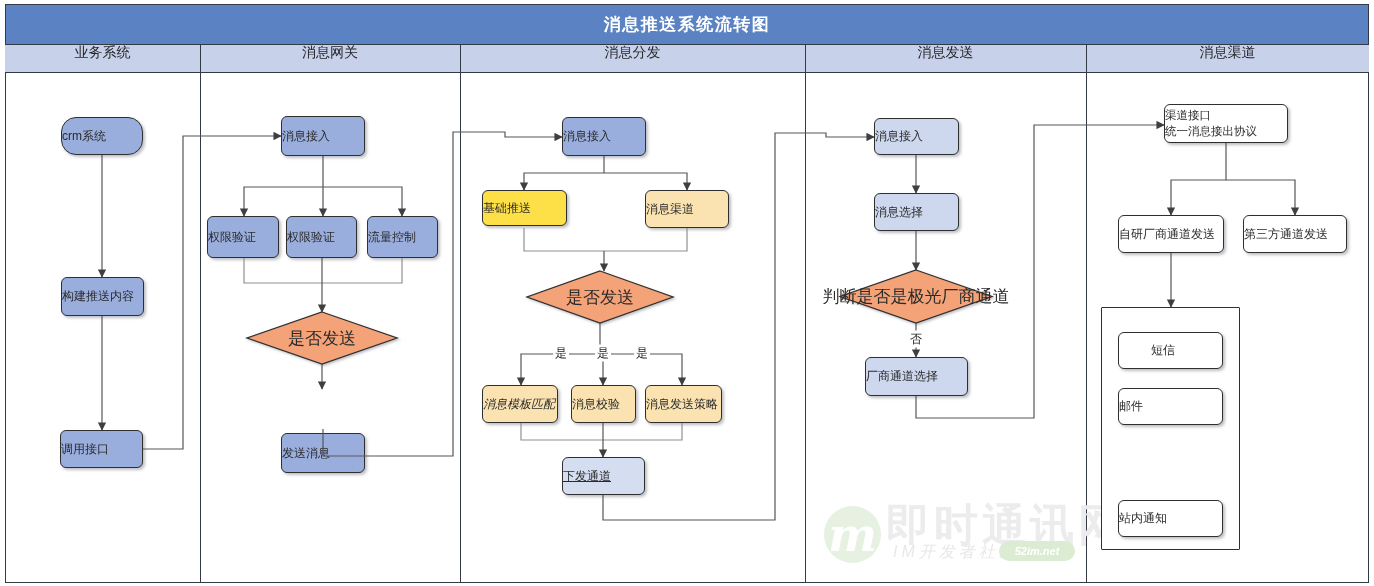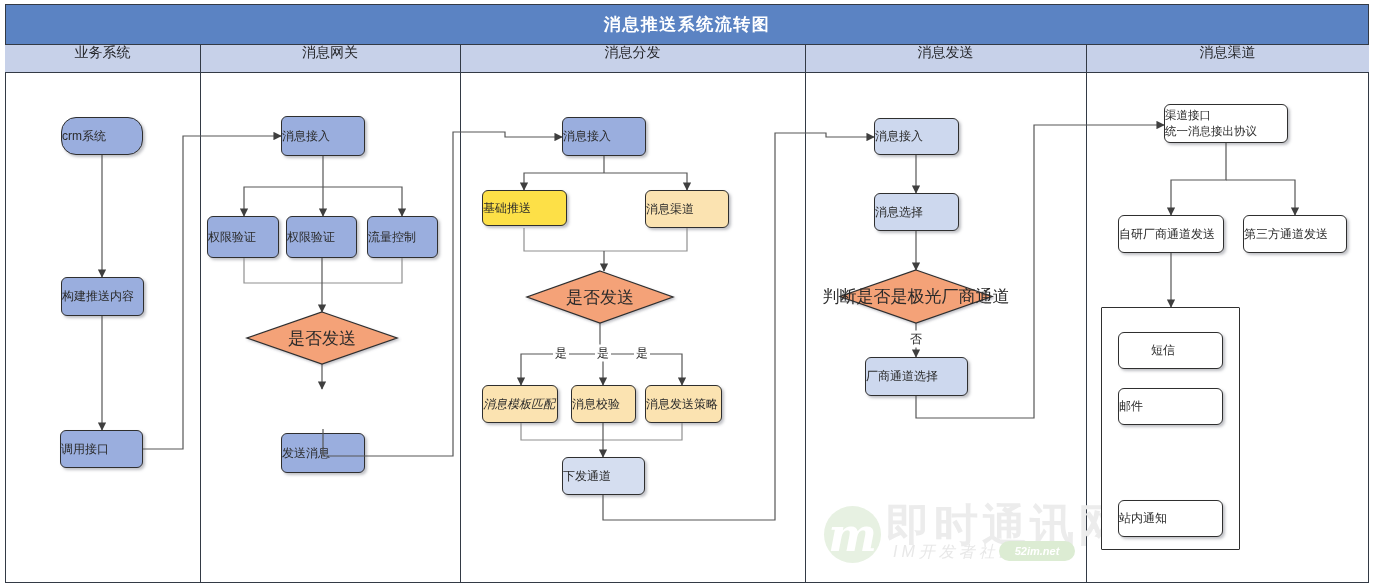--- a/index.html
+++ b/index.html
@@ -113,21 +113,21 @@
       </div>
       <div class="node" style="left: 482px; top: 385px; width: 76px; height: 38px; background: rgb(251, 227, 177); font-style: italic;">
         <span>消息模板匹配</span>
       </div>
       <div class="node" style="left: 571px; top: 385px; width: 65px; height: 38px; background: rgb(251, 227, 177);">
         <span>消息校验</span>
       </div>
       <div class="node" style="left: 645px; top: 385px; width: 77px; height: 38px; background: rgb(251, 227, 177);">
         <span>消息发送策略</span>
       </div>
-      <div class="node" style="left: 562px; top: 457px; width: 83px; height: 38px; background: rgb(213, 222, 240);">
+      <div class="node" style="left: 562px; top: 457px; width: 83px; height: 38px; background: rgb(213, 222, 240); text-decoration: underline;">
         <span>下发通道</span>
       </div>
       <div class="node" style="left: 874px; top: 118px; width: 85px; height: 37px; background: rgb(205, 216, 238);">
         <span>消息接入</span>
       </div>
       <div class="node" style="left: 874px; top: 193px; width: 85px; height: 38px; background: rgb(205, 216, 238);">
         <span>消息选择</span>
       </div>
       <div class="node" style="left: 865px; top: 357px; width: 103px; height: 39px; background: rgb(205, 216, 238);">
         <span>厂商通道选择</span>

